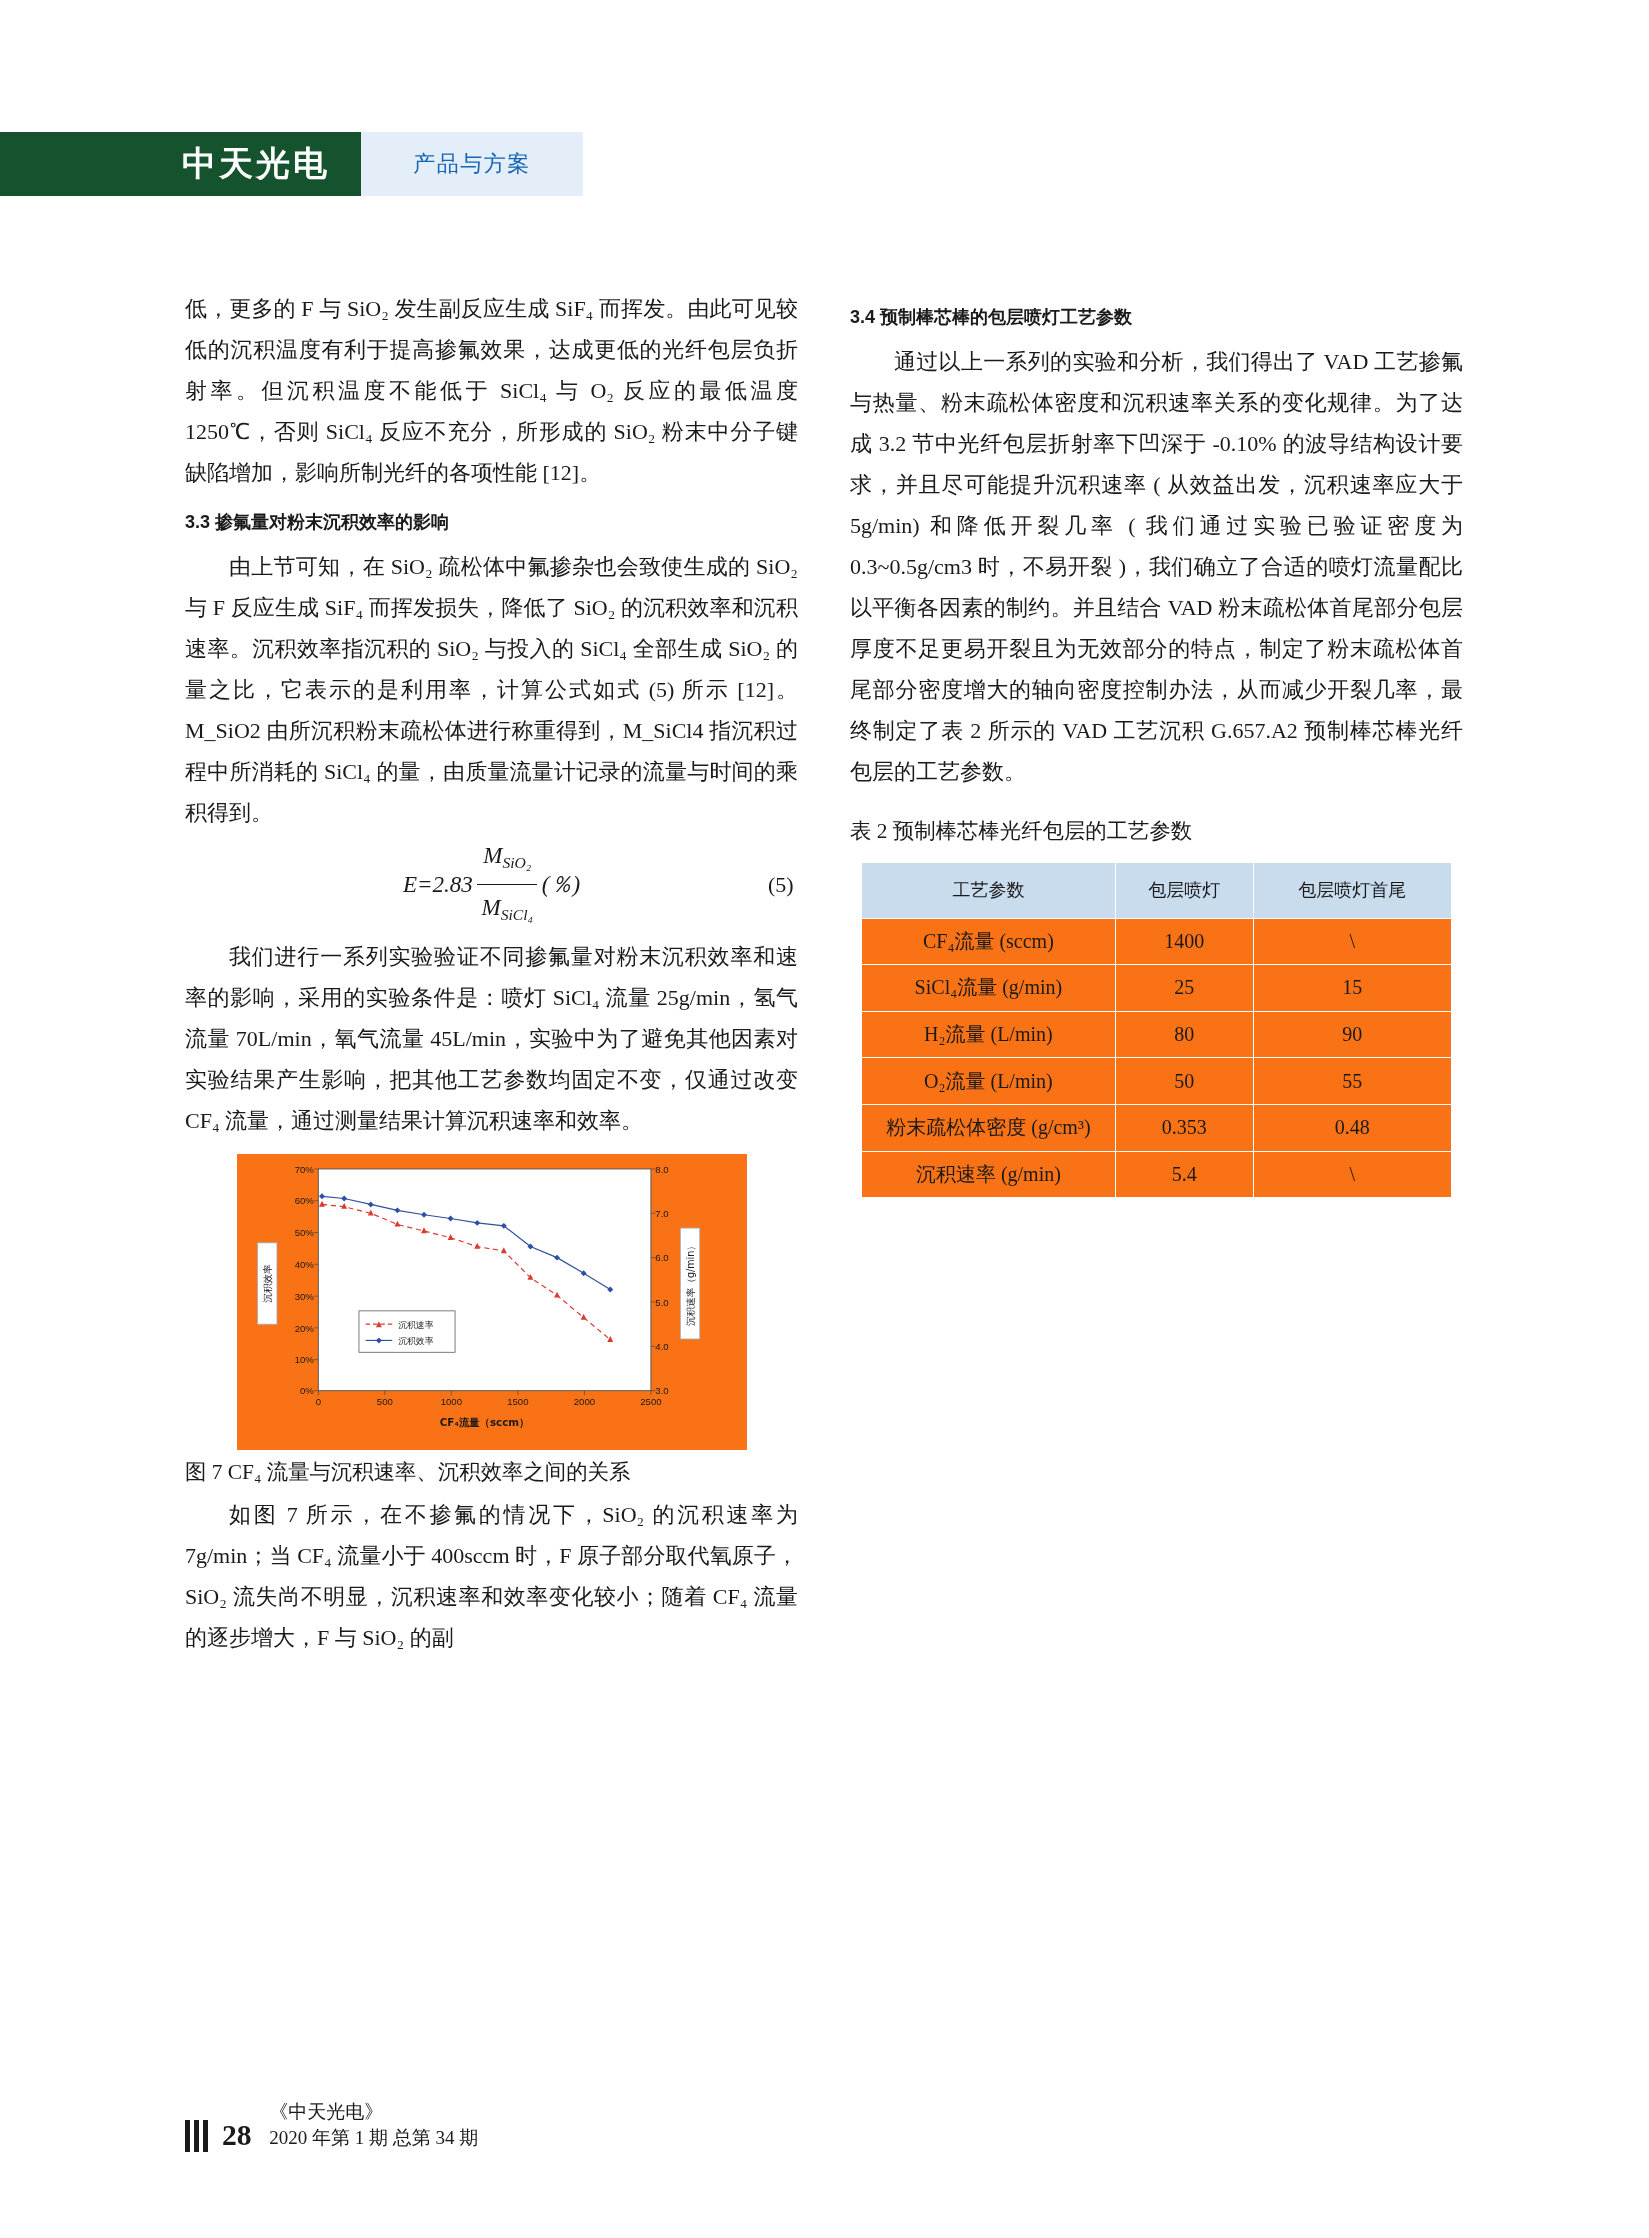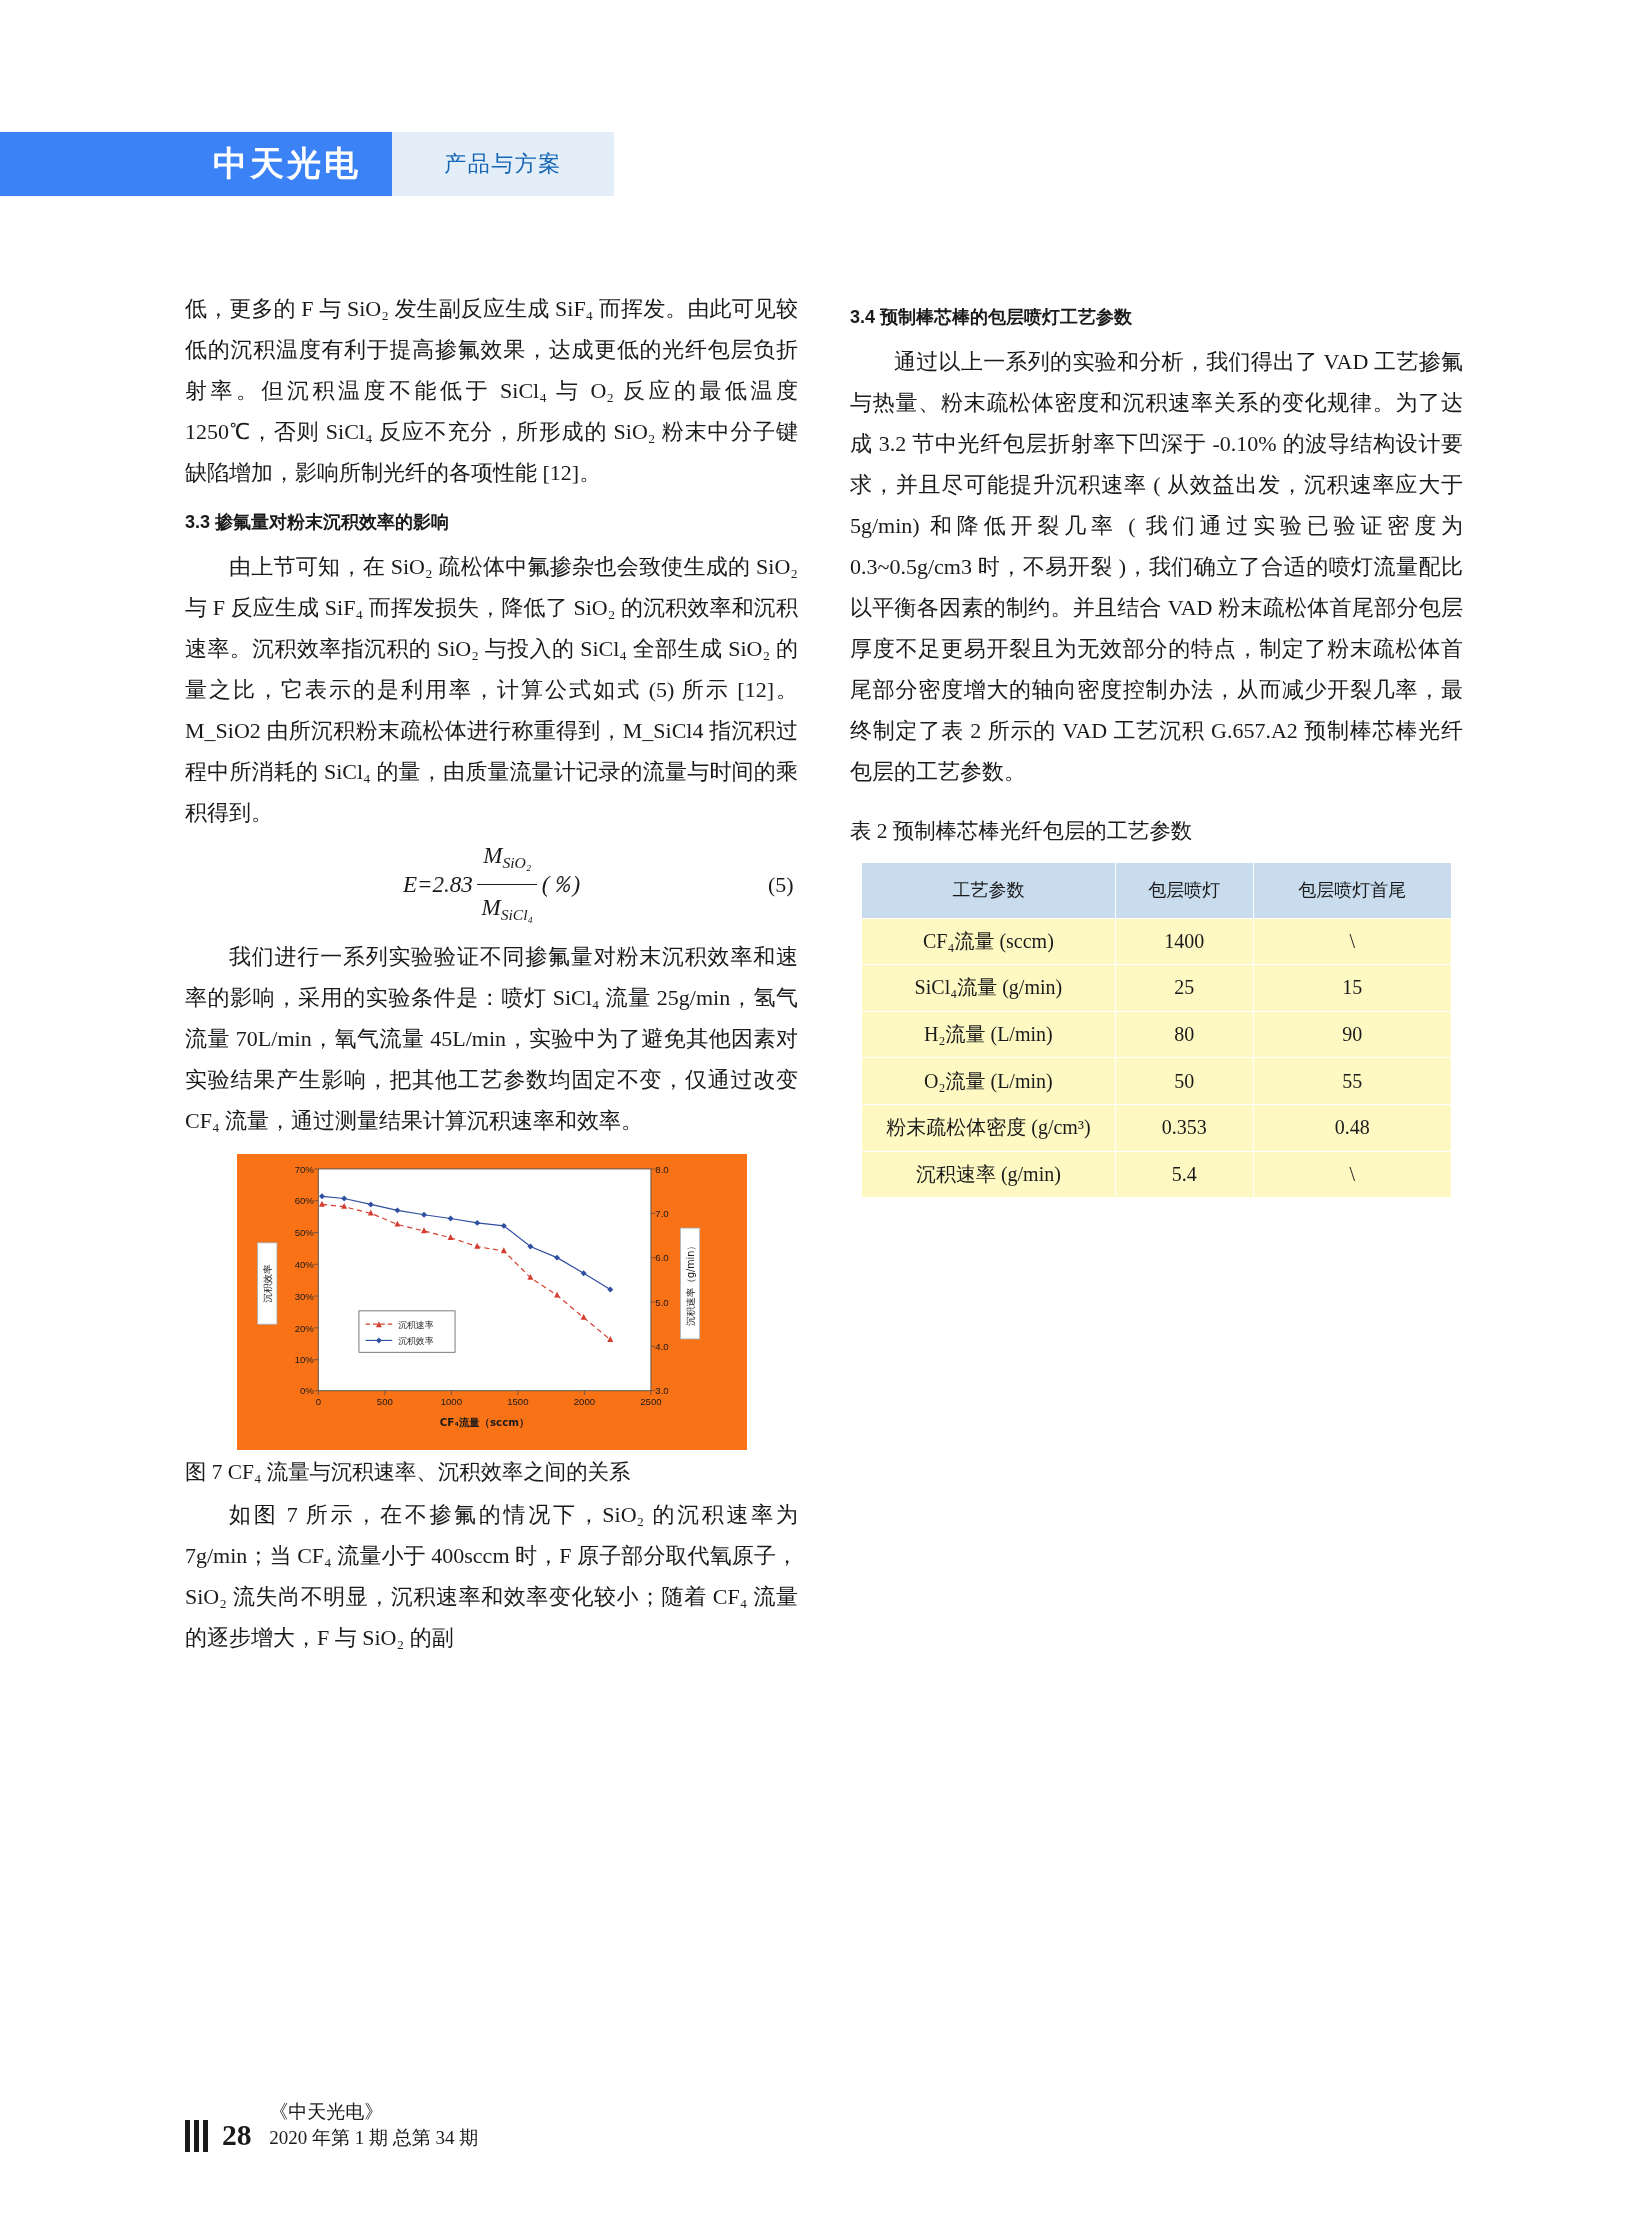--- a/index.html
+++ b/index.html
@@ -20,22 +20,22 @@
   
   .header {
     position: absolute;
     left: 0;
     top: 132px;
     display: flex;
     align-items: stretch;
     height: 64px;
   }
   .logo-box {
-    width: 392px;
-    background: #3b82f6;
+    width: 361px;
+    background: #14532d;
     display: flex;
     align-items: center;
     justify-content: flex-end;
     padding-right: 31px;
     box-sizing: border-box;
   }
   .logo-text {
     color: #ffffff;
     font-family: "Liberation Serif", serif;
     font-size: 34px;
@@ -140,21 +140,21 @@
   table.data {
     border-collapse: collapse;
     width: 591px;
     margin: 0 auto;
     font-size: 20px;
   }
   table.data th, table.data td {
     border: 1.5px solid #ffffff;
     text-align: center;
     padding: 10.3px 4.4px;
-    background: #fef9c3;
+    background: #f97316;
     line-height: 25px;
   }
   table.data thead th {
     background: #c9dcee;
     font-weight: normal;
     padding: 14.8px 4.4px;
     font-size: 18px;
   }
   table.data td.first { width: 244px; }
 

